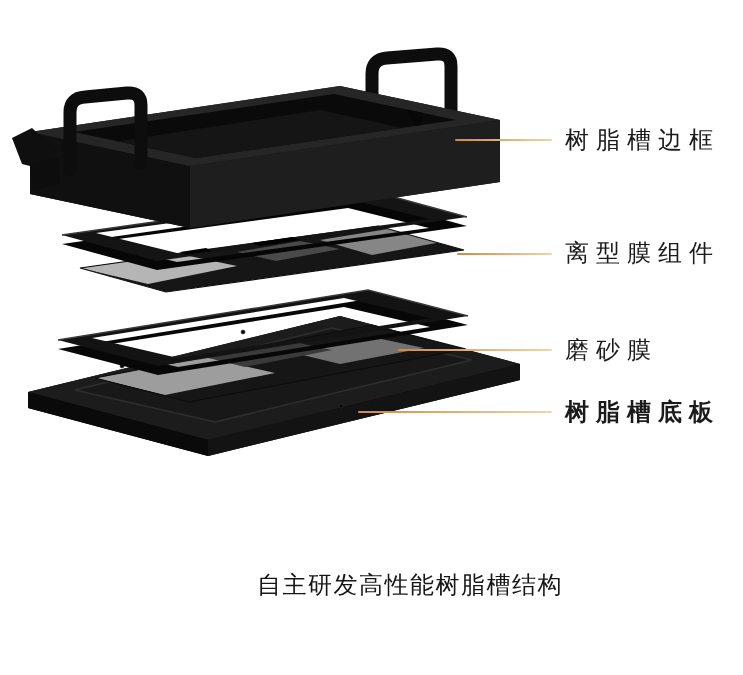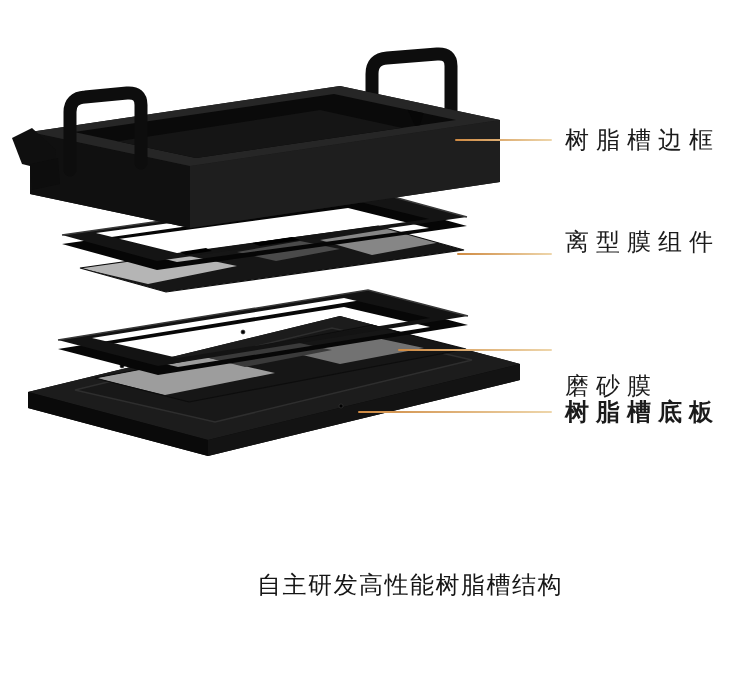--- a/index.html
+++ b/index.html
@@ -18,22 +18,22 @@
   #leader-1{left:455px;top:139px;width:97px;}
   #leader-2{left:457px;top:253px;width:95px;}
   #leader-3{left:398px;top:349px;width:154px;}
   #leader-4{left:358px;top:411px;width:194px;}
   .callout-label{
     position:absolute;left:565px;
     font-size:24px;line-height:26px;letter-spacing:7px;
     color:#1b1b1b;white-space:nowrap;font-weight:400;
   }
   #label-1{top:127px;}
-  #label-2{top:229px;}
-  #label-3{top:337px;margin-top:36px;}
+  #label-2{top:240px;}
+  #label-3{top:337px;}
   #label-4{top:399px;font-weight:bold;}
   #caption{
     position:absolute;left:410px;top:569px;
     transform:translateX(-50%);
     font-size:24px;letter-spacing:1.5px;font-weight:500;
     color:#161616;white-space:nowrap;
   }
 </style>
 </head>
 <body>

